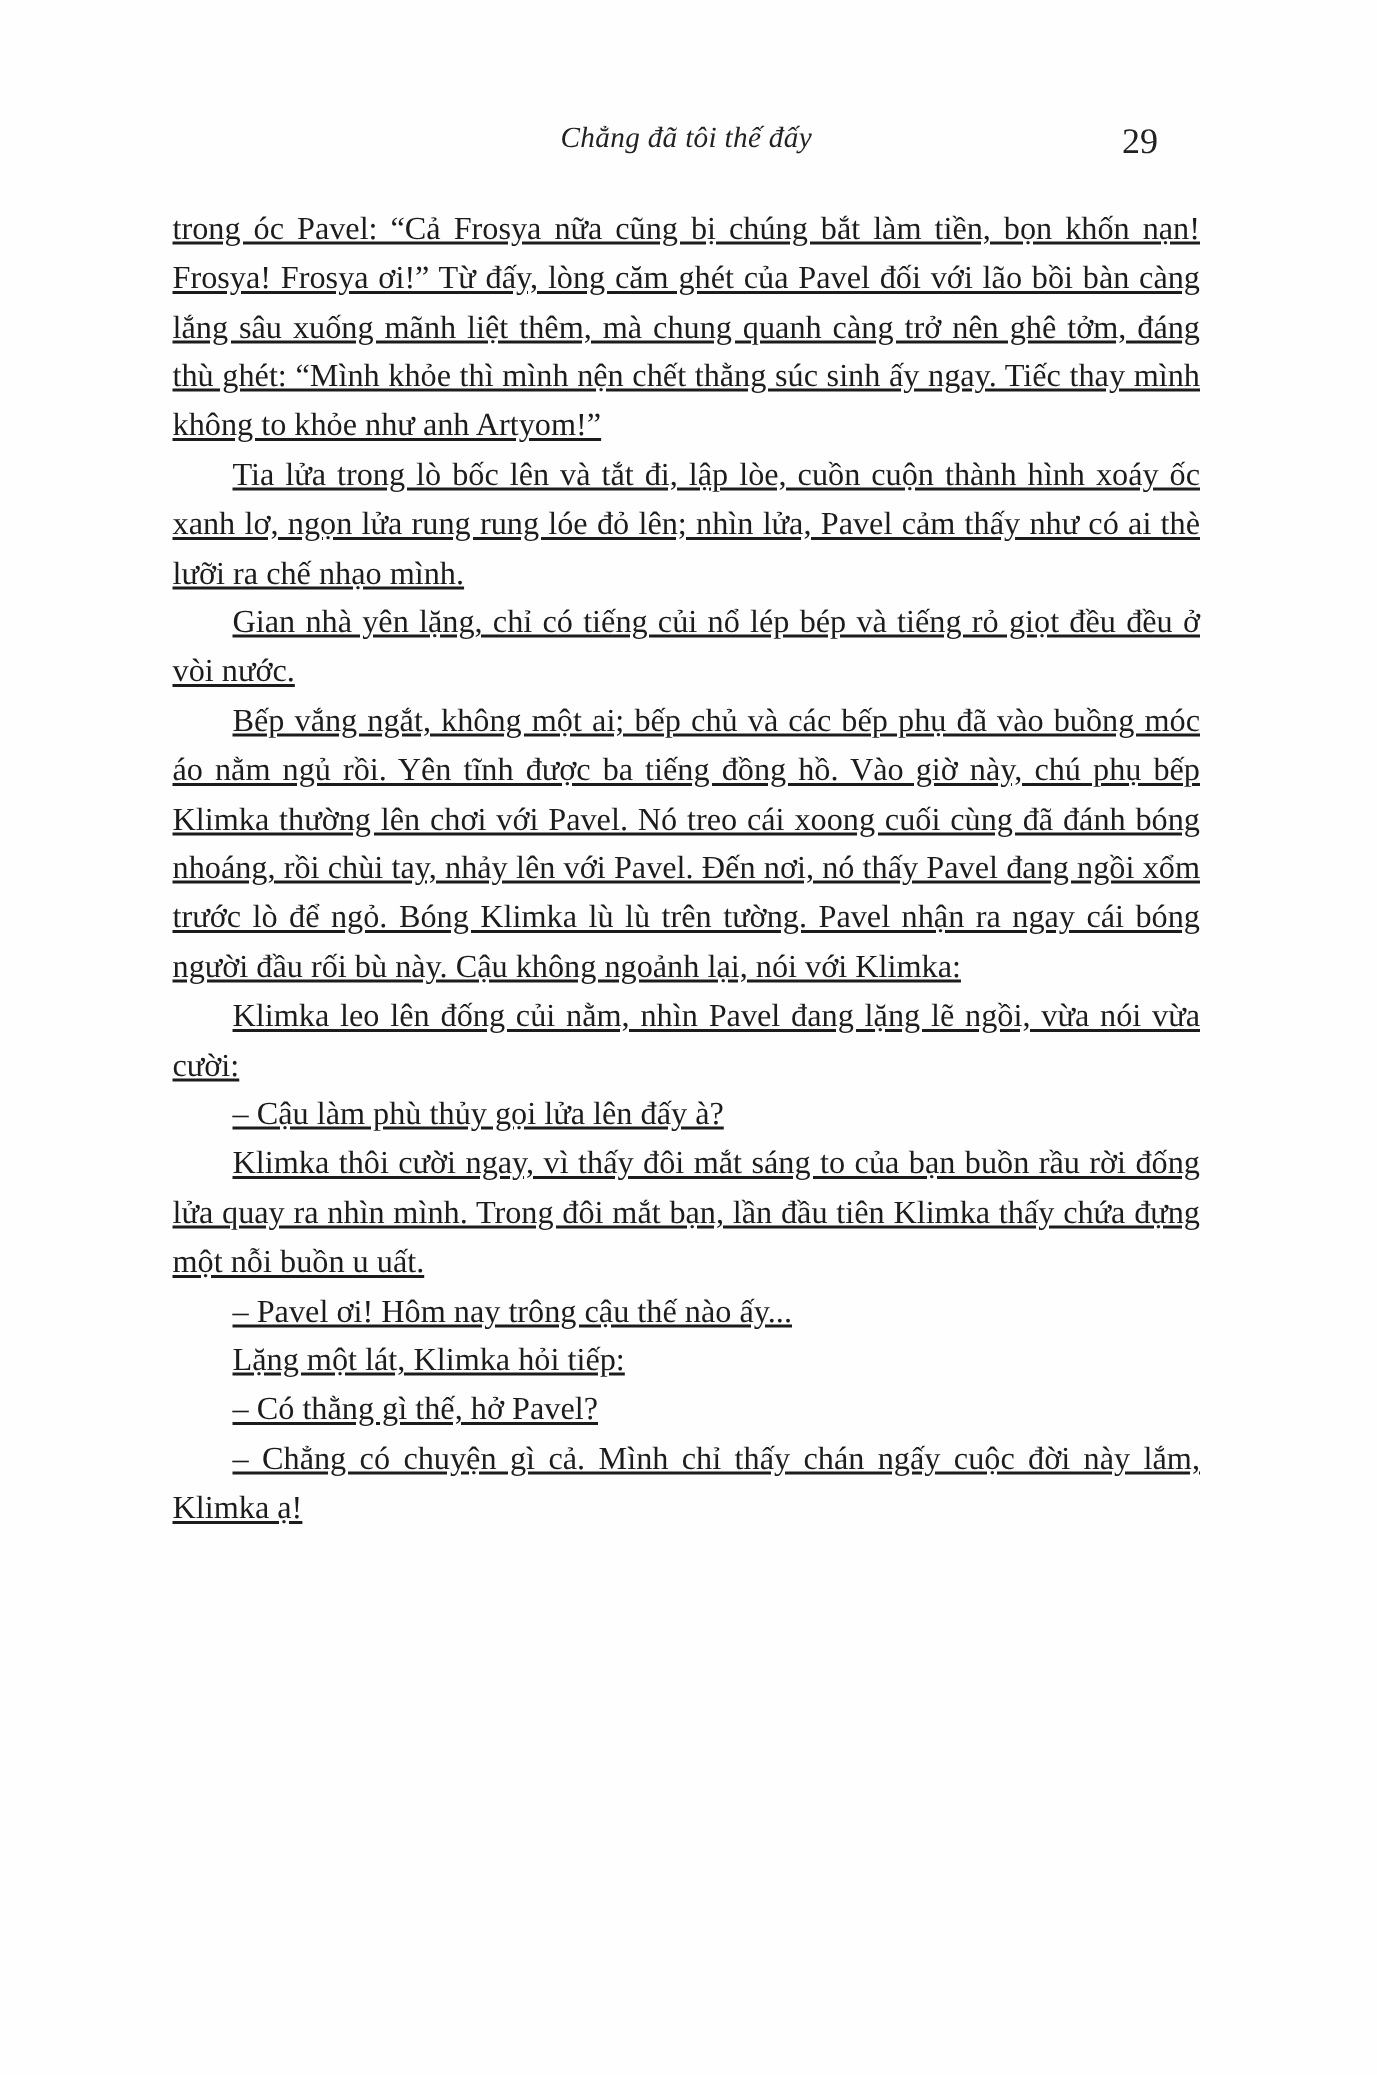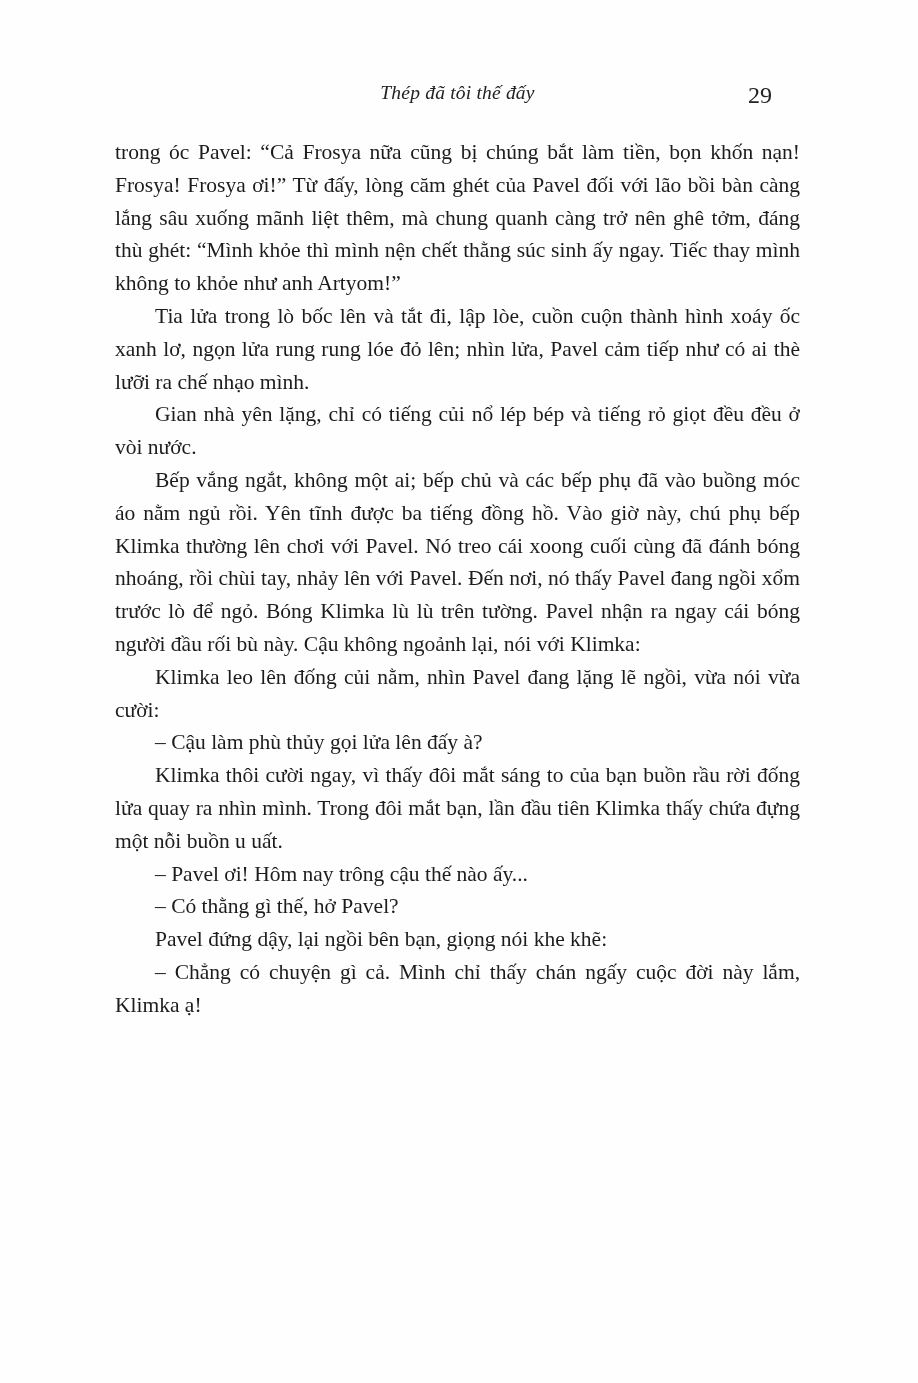--- a/index.html
+++ b/index.html
@@ -42,39 +42,40 @@
     font-size: 24px;
     color: #222222;
   }
   .body-text {
     font-size: 21.5px;
     line-height: 32.8px;
     text-align: justify;
   }
   .para {
     margin: 0;
+    text-decoration: underline;
   }
   .para.indent {
     text-indent: 40px;
   }
 </style>
 </head>
 <body>
 
 <div class="page">
   <div class="running-head">
-    <div class="running-title">Thép đã tôi thế đấy</div>
+    <div class="running-title">Chẳng đã tôi thế đấy</div>
     <div class="page-number">29</div>
   </div>
   <div class="body-text">
       <p class="para">trong óc Pavel: “Cả Frosya nữa cũng bị chúng bắt làm tiền, bọn khốn nạn! Frosya! Frosya ơi!” Từ đấy, lòng căm ghét của Pavel đối với lão bồi bàn càng lắng sâu xuống mãnh liệt thêm, mà chung quanh càng trở nên ghê tởm, đáng thù ghét: “Mình khỏe thì mình nện chết thằng súc sinh ấy ngay. Tiếc thay mình không to khỏe như anh Artyom!”</p>
-      <p class="para indent">Tia lửa trong lò bốc lên và tắt đi, lập lòe, cuồn cuộn thành hình xoáy ốc xanh lơ, ngọn lửa rung rung lóe đỏ lên; nhìn lửa, Pavel cảm tiếp như có ai thè lưỡi ra chế nhạo mình.</p>
+      <p class="para indent">Tia lửa trong lò bốc lên và tắt đi, lập lòe, cuồn cuộn thành hình xoáy ốc xanh lơ, ngọn lửa rung rung lóe đỏ lên; nhìn lửa, Pavel cảm thấy như có ai thè lưỡi ra chế nhạo mình.</p>
       <p class="para indent">Gian nhà yên lặng, chỉ có tiếng củi nổ lép bép và tiếng rỏ giọt đều đều ở vòi nước.</p>
       <p class="para indent">Bếp vắng ngắt, không một ai; bếp chủ và các bếp phụ đã vào buồng móc áo nằm ngủ rồi. Yên tĩnh được ba tiếng đồng hồ. Vào giờ này, chú phụ bếp Klimka thường lên chơi với Pavel. Nó treo cái xoong cuối cùng đã đánh bóng nhoáng, rồi chùi tay, nhảy lên với Pavel. Đến nơi, nó thấy Pavel đang ngồi xổm trước lò để ngỏ. Bóng Klimka lù lù trên tường. Pavel nhận ra ngay cái bóng người đầu rối bù này. Cậu không ngoảnh lại, nói với Klimka:</p>
       <p class="para indent">Klimka leo lên đống củi nằm, nhìn Pavel đang lặng lẽ ngồi, vừa nói vừa cười:</p>
       <p class="para indent">– Cậu làm phù thủy gọi lửa lên đấy à?</p>
       <p class="para indent">Klimka thôi cười ngay, vì thấy đôi mắt sáng to của bạn buồn rầu rời đống lửa quay ra nhìn mình. Trong đôi mắt bạn, lần đầu tiên Klimka thấy chứa đựng một nỗi buồn u uất.</p>
       <p class="para indent">– Pavel ơi! Hôm nay trông cậu thế nào ấy...</p>
+      <p class="para indent">Lặng một lát, Klimka hỏi tiếp:</p>
       <p class="para indent">– Có thằng gì thế, hở Pavel?</p>
-      <p class="para indent">Pavel đứng dậy, lại ngồi bên bạn, giọng nói khe khẽ:</p>
       <p class="para indent">– Chẳng có chuyện gì cả. Mình chỉ thấy chán ngấy cuộc đời này lắm, Klimka ạ!</p>
     </div>
 </div>
 
 </body></html>

